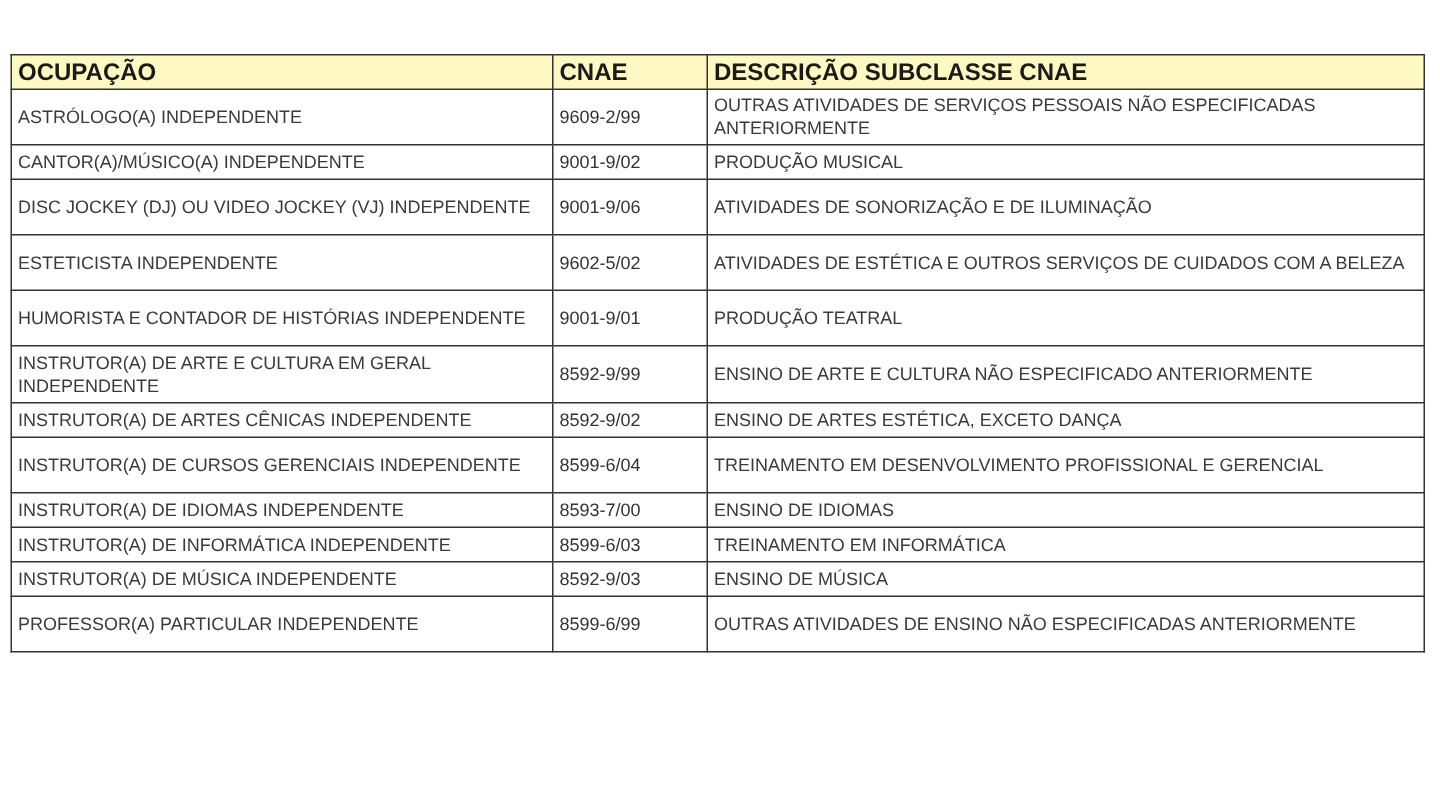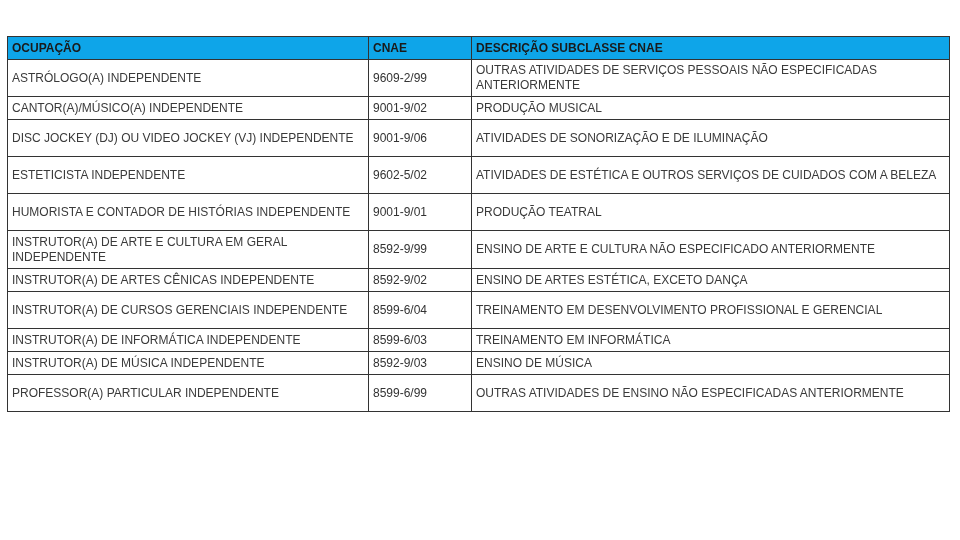--- a/index.html
+++ b/index.html
@@ -26,25 +26,25 @@
   }
   .cnae-table th, .cnae-table td {
     border: 1px solid #333333;
     padding: 0 4px;
     text-align: left;
     vertical-align: middle;
     line-height: 15px;
     font-weight: normal;
   }
   .cnae-table th {
-    background: #0ea5e9;
+    background: #fef9c3;
     font-weight: bold;
     color: #1a1a1a;
     height: 22px;
-    font-size: 12px;
+    font-size: 16px;
   }
   .col-occ { width: 361px; }
   .col-cnae { width: 103px; }
   .col-desc { width: auto; }
   .cnae-table td.cnae {
     color: #333333;
     margin-top: 34px;
   }
   tr.h-37 td { height: 36px; }
   tr.h-23 td { height: 22px; }
@@ -101,20 +101,25 @@
       <td>INSTRUTOR(A) DE ARTES CÊNICAS INDEPENDENTE</td>
       <td class="cnae">8592-9/02</td>
       <td>ENSINO DE ARTES ESTÉTICA, EXCETO DANÇA</td>
     </tr>
     <tr class="h-37">
       <td>INSTRUTOR(A) DE CURSOS GERENCIAIS INDEPENDENTE</td>
       <td class="cnae">8599-6/04</td>
       <td>TREINAMENTO EM DESENVOLVIMENTO PROFISSIONAL E GERENCIAL</td>
     </tr>
     <tr class="h-23">
+      <td>INSTRUTOR(A) DE IDIOMAS INDEPENDENTE</td>
+      <td class="cnae">8593-7/00</td>
+      <td>ENSINO DE IDIOMAS</td>
+    </tr>
+    <tr class="h-23">
       <td>INSTRUTOR(A) DE INFORMÁTICA INDEPENDENTE</td>
       <td class="cnae">8599-6/03</td>
       <td>TREINAMENTO EM INFORMÁTICA</td>
     </tr>
     <tr class="h-23">
       <td>INSTRUTOR(A) DE MÚSICA INDEPENDENTE</td>
       <td class="cnae">8592-9/03</td>
       <td>ENSINO DE MÚSICA</td>
     </tr>
     <tr class="h-37">

